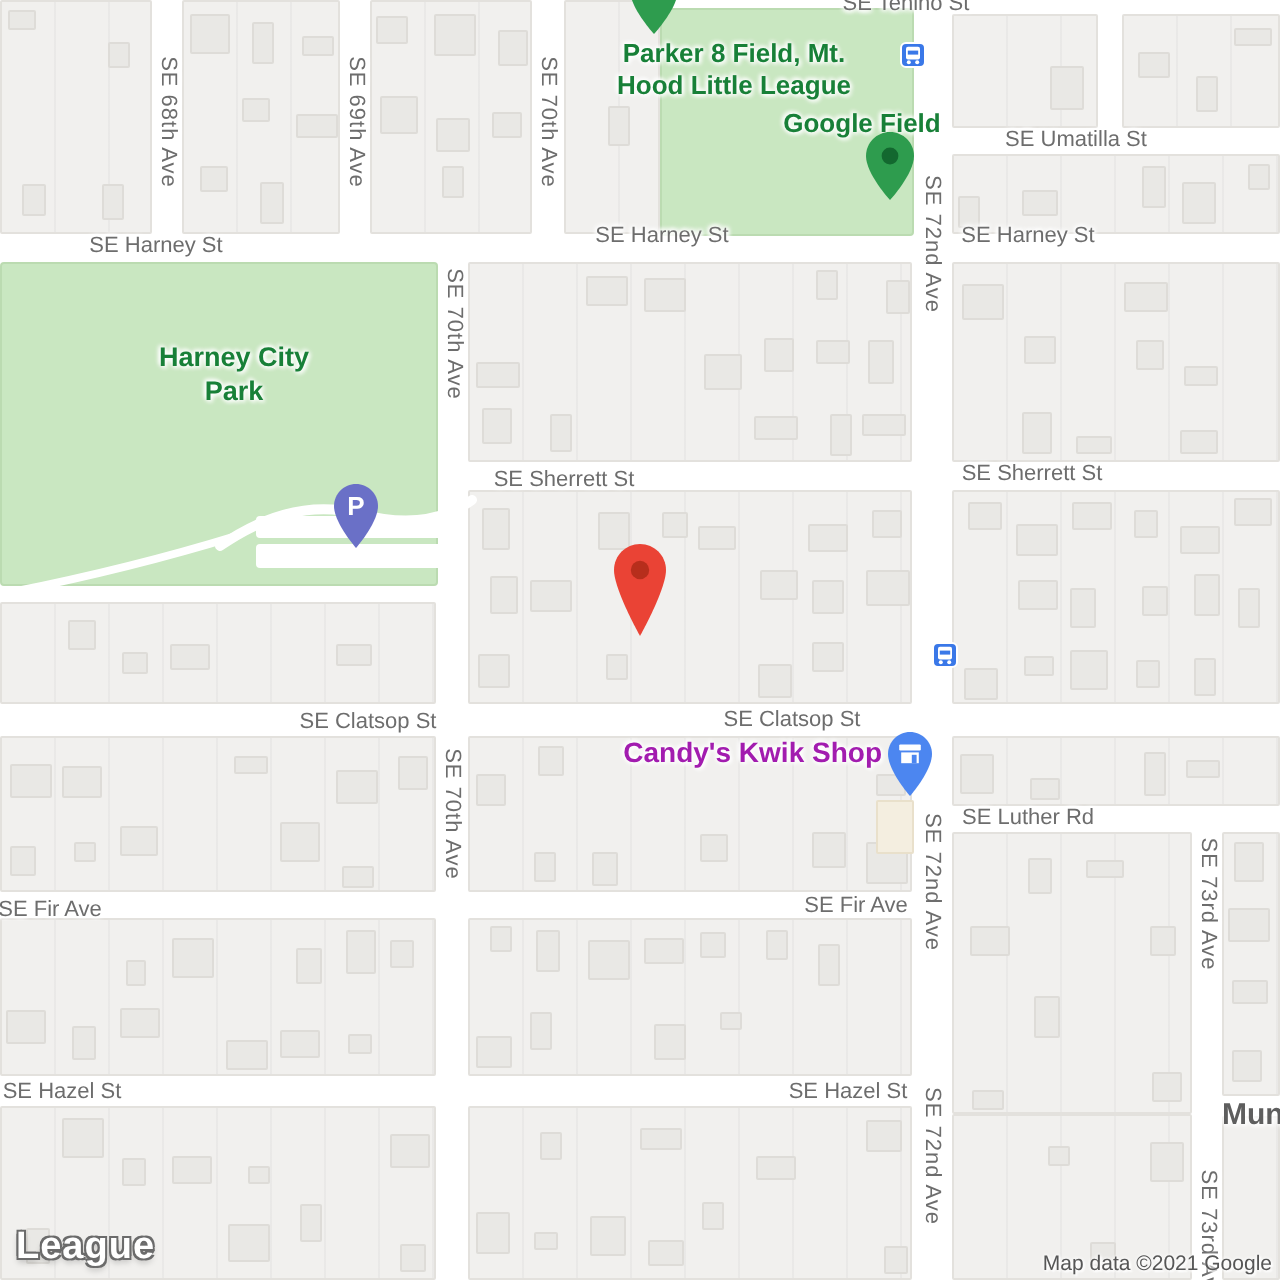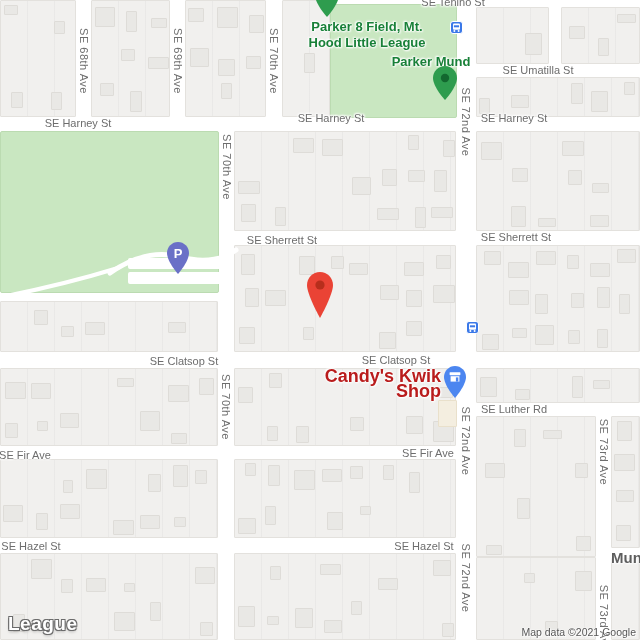--- a/index.html
+++ b/index.html
@@ -13,21 +13,21 @@
   .cream{position:absolute;background:#F4EEE0;border:1px solid #E9E0CB;box-sizing:border-box;border-radius:1px}
   .lbl{position:absolute;color:#6D6D6D;font-size:11px;white-space:nowrap;transform:translate(-50%,-50%);
        text-shadow:0 0 2px #fff,0 0 2px #fff,1px 1px 2px #fff,-1px -1px 2px #fff,1px -1px 2px #fff,-1px 1px 2px #fff}
   .v{writing-mode:vertical-rl;letter-spacing:.5px}
   .poi{position:absolute;transform:translate(-50%,-50%);text-align:center;font-weight:bold;white-space:normal;
        text-shadow:0 0 2px #fff,0 0 3px #fff,1px 1px 2px #fff,-1px -1px 2px #fff;cursor:pointer}
   .poi-green{color:#188038;font-size:13px;line-height:16px}
   .poi-park{color:#188038;font-size:13.5px;line-height:17px}
   .candys{position:absolute;text-align:right;cursor:pointer;
        text-shadow:0 0 2px #fff,0 0 3px #fff,1px 1px 2px #fff,-1px -1px 2px #fff}
-  .candys .nm{color:#b91c1c;font-size:18px;font-weight:bold;line-height:15px}
+  .candys .nm{color:#a21caf;font-size:14px;font-weight:bold;line-height:15px}
   .candys .cat{color:#3C6EDC;font-size:12px;line-height:14px;font-weight:normal}
   .place-lbl{position:absolute;color:#5E5E5E;font-size:15px;font-weight:bold;white-space:nowrap;
        text-shadow:0 0 2px #fff,0 0 3px #fff,1px 1px 2px #fff}
   .pin{position:absolute;cursor:pointer}
   .transit{position:absolute;cursor:pointer}
   #glogo{position:absolute;left:8px;top:613px;font-size:19px;font-weight:bold;letter-spacing:.5px;color:#fff;cursor:pointer;
        text-shadow:-1px -1px 0 #6b6b6b,1px -1px 0 #6b6b6b,-1px 1px 0 #6b6b6b,1px 1px 0 #6b6b6b,0 2px 3px rgba(0,0,0,.25)}
   #attrib{position:absolute;right:4px;top:626px;font-size:10.5px;color:#565656;
        text-shadow:0 0 2px #fff,0 0 2px #fff,1px 1px 1px #fff}
   svg{display:block}
@@ -280,21 +280,22 @@
       <div class="lbl v" style="left: 227px; top: 167px;">SE 70th Ave</div>
       <div class="lbl v" style="left: 226px; top: 407px;">SE 70th Ave</div>
       <div class="lbl v" style="left: 466px; top: 122px;">SE 72nd Ave</div>
       <div class="lbl v" style="left: 466px; top: 441px;">SE 72nd Ave</div>
       <div class="lbl v" style="left: 466px; top: 578px;">SE 72nd Ave</div>
       <div class="lbl v" style="left: 604px; top: 452px;">SE 73rd Ave</div>
       <div class="lbl v" style="left: 604px; top: 618px;">SE 73rd Ave</div>
     </div>
 
   <div class="poi poi-green" style="left:367px;top:35px;width:134px">Parker 8 Field, Mt. Hood Little League</div>
-  <div class="poi poi-green" style="left:431px;top:62px;white-space:nowrap">Parker Mund</div>
+  <div class="poi poi-green" style="left:431px;top:62px;white-space:nowrap">Google Field</div>
+  <div class="poi poi-park" style="left:117px;top:187px;width:92px">Harney City Park</div>
   <div class="candys" style="right:199px;top:369px;width:160px">
     <div class="nm">Candy's Kwik Shop</div>
   </div>
   <div class="place-lbl" style="left:611px;top:549px">Mund</div>
 
   <div class="pin" style="left:315px;top:-17px">
     <svg width="24" height="34" viewBox="0 0 24 34">
       <path d="M12 0C5.37 0 0 5.37 0 12 0 21 12 34 12 34s12-13 12-22C24 5.37 18.63 0 12 0z" fill="#2E9C4E"></path>
       <circle cx="12" cy="12" r="4.2" fill="#13682F"></circle>
     </svg>

